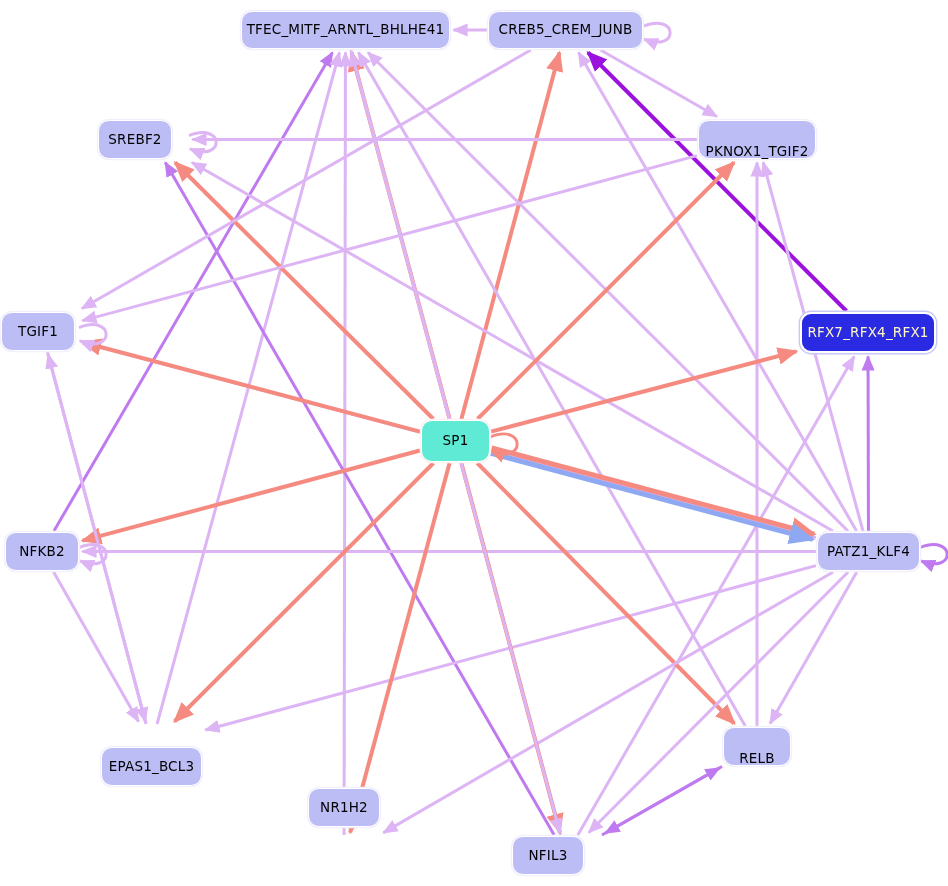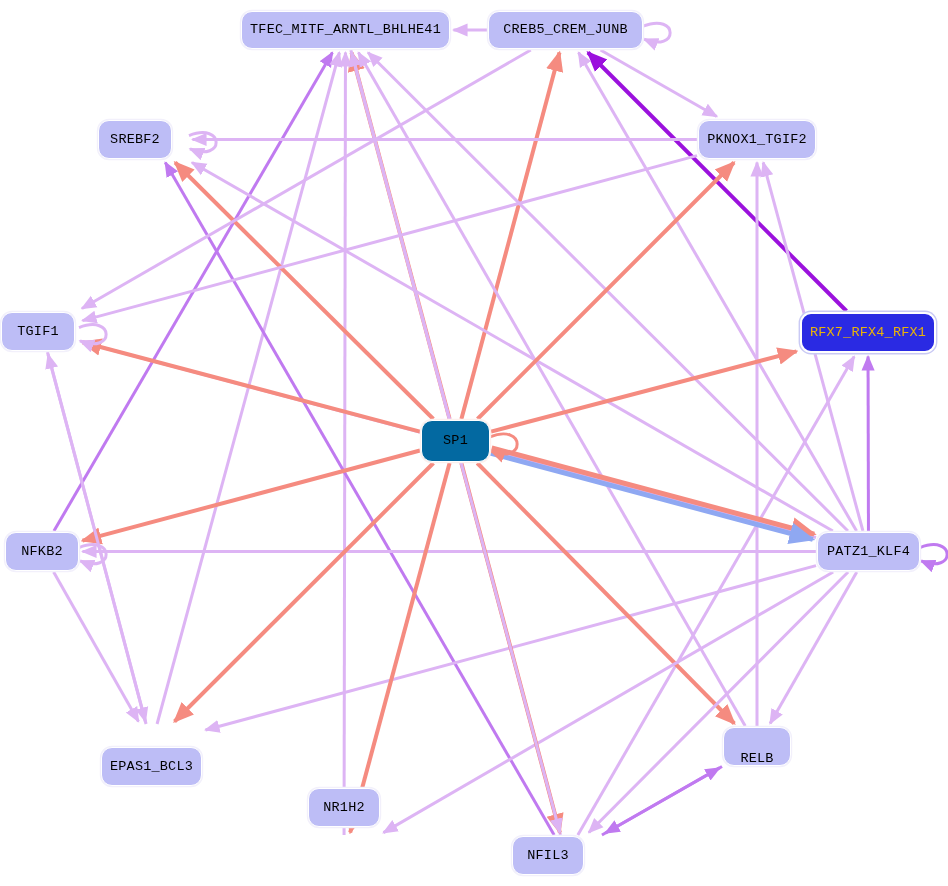--- a/index.html
+++ b/index.html
@@ -9,21 +9,20 @@
   }
   body {
     font-family: "DejaVu Sans", "Liberation Sans", sans-serif;
   }
   #graph-canvas {
     position: relative;
     width: 948px;
     height: 886px;
     background: #ffffff;
     overflow: hidden;
-    font-family: Liberation Mono, monospace;
   }
   #edge-layer {
     position: absolute;
     left: 0; top: 0;
     width: 948px;
     height: 886px;
   }
   .node {
     position: absolute;
     box-sizing: border-box;
@@ -36,26 +35,26 @@
     color: #000000;
     background: #bdbdf6;
     border: 1.2px solid #ffffff;
     box-shadow: 0 0 0 1.2px #f2f0fb;
     white-space: nowrap;
     line-height: 1;
     user-select: none;
   }
   .node.accent-blue {
     background: #2a2ae3;
-    color: #eab308;
+    color: #fef9c3;
     border: 2px solid #ffffff;
     box-shadow: 0 0 0 1.4px #c9c9f4;
   }
   .node.accent-salmon {
-    background: #0369a1;
+    background: #5eead4;
     color: #000000;
     box-shadow: 0 0 0 1.2px #fdf0ee;
   }
 </style>
 </head>
 <body>
 
 <div id="graph-canvas">
   <svg id="edge-layer" width="948" height="886" viewBox="0 0 948 886" xmlns="http://www.w3.org/2000/svg">
     <defs id="marker-defs">
@@ -133,21 +132,21 @@
   <div id="nodes-layer">
       <div class="node" style="left: 241px; top: 11px; width: 209px; height: 38px;">
         <span>TFEC_MITF_ARNTL_BHLHE41</span>
       </div>
       <div class="node" style="left: 488px; top: 11px; width: 155px; height: 38px;">
         <span>CREB5_CREM_JUNB</span>
       </div>
       <div class="node" style="left: 98px; top: 120px; width: 74px; height: 39px;">
         <span>SREBF2</span>
       </div>
-      <div class="node" style="left: 698px; top: 120px; width: 118px; height: 39px;">
+      <div class="node" style="left: 698px; top: 120px; width: 118px; height: 39px; align-items: flex-end;">
         <span>PKNOX1_TGIF2</span>
       </div>
       <div class="node" style="left: 1px; top: 312px; width: 74px; height: 39px;">
         <span>TGIF1</span>
       </div>
       <div class="node accent-blue" style="left: 800px; top: 312px; width: 136px; height: 41px;">
         <span>RFX7_RFX4_RFX1</span>
       </div>
       <div class="node accent-salmon" style="left: 421px; top: 420px; width: 69px; height: 42px;">
         <span>SP1</span>

